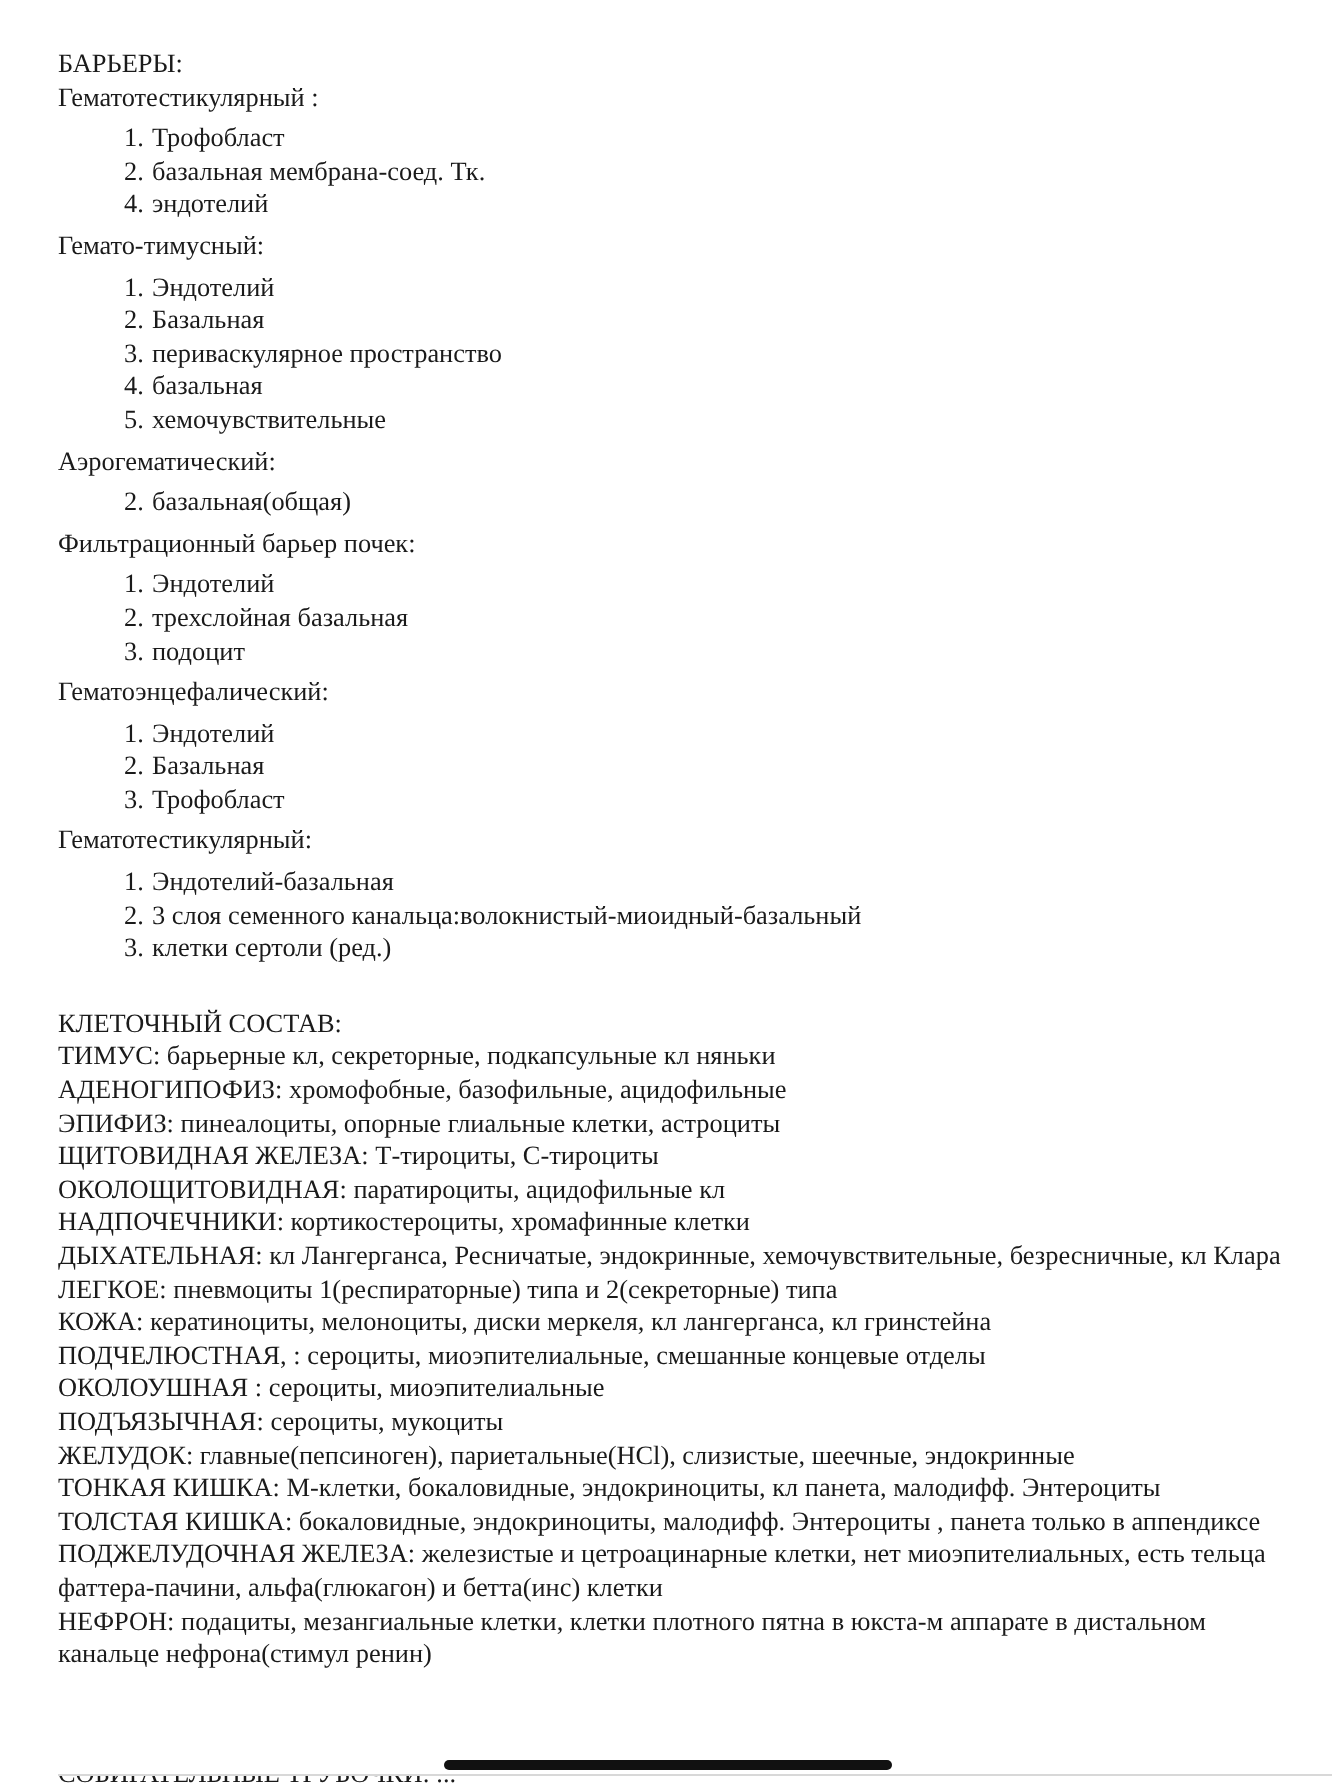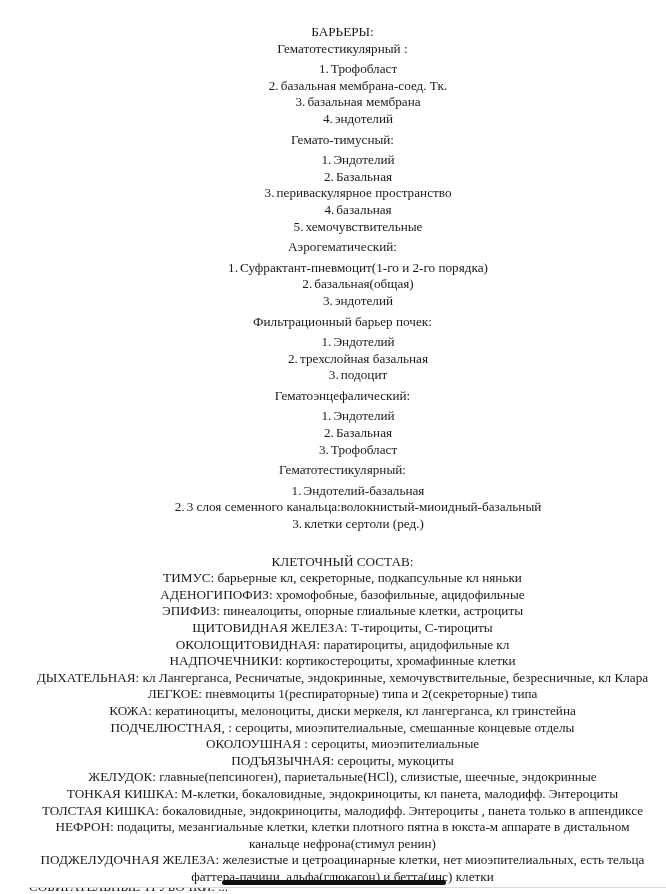--- a/index.html
+++ b/index.html
@@ -1,21 +1,21 @@
 <!DOCTYPE html>
 <html><head>
   <meta charset="utf-8">
   <style>
     html, body { margin: 0; padding: 0; background: #ffffff; }
     body {
       width: 666px; height: 894px; overflow: hidden; position: relative;
       font-family: "Liberation Serif", "DejaVu Serif", serif;
       color: #1a1a1a; font-size: 13.2px; line-height: 16.6px;
     }
-    .page { position: absolute; left: 29px; top: 24px; right: 10px; text-align: center; }
+    .page { position: absolute; left: 29px; top: 24px; right: 10px; }
     .h { margin: 0; }
     .group-title { margin: 0; }
     ol { margin: 4px; padding: 0 0 0 29px; list-style: none; }
     ol li { margin: 0; }
     ol li .num { display: inline-block; min-width: 14px; }
     .gap { height: 17px; }
     .row { margin: 0; }
     .cutoff {
       position: absolute; left: 29px; top: 887px; right: 0; height: 8px; overflow: hidden;
       border-top: 1px solid #d8d8d8;
@@ -29,36 +29,33 @@
 </head>
 <body>
 
 <div class="page">
   <p class="h">БАРЬЕРЫ:</p>
   <div id="barrier-groups">
       <p class="group-title">Гематотестикулярный :</p>
       <ol>
         <li><span class="num">1. </span><span>Трофобласт</span></li>
         <li><span class="num">2. </span><span>базальная мембрана-соед. Тк.</span></li>
-        <li><span class="num">3. </span><span>базальная мембрана</span></li>
         <li><span class="num">4. </span><span>эндотелий</span></li>
       </ol>
       <p class="group-title">Гемато-тимусный:</p>
       <ol>
         <li><span class="num">1. </span><span>Эндотелий</span></li>
         <li><span class="num">2. </span><span>Базальная</span></li>
         <li><span class="num">3. </span><span>периваскулярное пространство</span></li>
         <li><span class="num">4. </span><span>базальная</span></li>
         <li><span class="num">5. </span><span>хемочувствительные</span></li>
       </ol>
       <p class="group-title">Аэрогематический:</p>
       <ol>
-        <li><span class="num">1. </span><span>Суфрактант-пневмоцит(1-го и 2-го порядка)</span></li>
         <li><span class="num">2. </span><span>базальная(общая)</span></li>
-        <li><span class="num">3. </span><span>эндотелий</span></li>
       </ol>
       <p class="group-title">Фильтрационный барьер почек:</p>
       <ol>
         <li><span class="num">1. </span><span>Эндотелий</span></li>
         <li><span class="num">2. </span><span>трехслойная базальная</span></li>
         <li><span class="num">3. </span><span>подоцит</span></li>
       </ol>
       <p class="group-title">Гематоэнцефалический:</p>
       <ol>
         <li><span class="num">1. </span><span>Эндотелий</span></li>
@@ -83,21 +80,21 @@
       <p class="row"><span>НАДПОЧЕЧНИКИ:</span><span> кортикостероциты, хромафинные клетки</span></p>
       <p class="row"><span>ДЫХАТЕЛЬНАЯ:</span><span> кл Лангерганса, Ресничатые, эндокринные, хемочувствительные, безресничные, кл Клара</span></p>
       <p class="row"><span>ЛЕГКОЕ:</span><span> пневмоциты 1(респираторные) типа и 2(секреторные) типа</span></p>
       <p class="row"><span>КОЖА:</span><span> кератиноциты, мелоноциты, диски меркеля, кл лангерганса, кл гринстейна</span></p>
       <p class="row"><span>ПОДЧЕЛЮСТНАЯ, :</span><span> сероциты, миоэпителиальные, смешанные концевые отделы</span></p>
       <p class="row"><span>ОКОЛОУШНАЯ :</span><span> сероциты, миоэпителиальные</span></p>
       <p class="row"><span>ПОДЪЯЗЫЧНАЯ:</span><span> сероциты, мукоциты</span></p>
       <p class="row"><span>ЖЕЛУДОК:</span><span> главные(пепсиноген), париетальные(HCl), слизистые, шеечные, эндокринные</span></p>
       <p class="row"><span>ТОНКАЯ КИШКА:</span><span> М-клетки, бокаловидные, эндокриноциты, кл панета, малодифф. Энтероциты</span></p>
       <p class="row"><span>ТОЛСТАЯ КИШКА:</span><span> бокаловидные, эндокриноциты, малодифф. Энтероциты , панета только в аппендиксе</span></p>
+      <p class="row"><span>ПОДЖЕЛУДОЧНАЯ ЖЕЛЕЗА:</span><span> железистые и цетроацинарные клетки, нет миоэпителиальных, есть тельца фаттера-пачини, альфа(глюкагон) и бетта(инс) клетки</span></p>
       <p class="row"><span>НЕФРОН:</span><span> подациты, мезангиальные клетки, клетки плотного пятна в юкста-м аппарате в дистальном канальце нефрона(стимул ренин)</span></p>
-      <p class="row"><span>ПОДЖЕЛУДОЧНАЯ ЖЕЛЕЗА:</span><span> железистые и цетроацинарные клетки, нет миоэпителиальных, есть тельца фаттера-пачини, альфа(глюкагон) и бетта(инс) клетки</span></p>
     </div>
 </div>
 
 <div class="cutoff">
   <span>СОБИРАТЕЛЬНЫЕ ТРУБОЧКИ: ...</span>
 </div>
 <div class="home-indicator"></div>
 
 </body></html>

